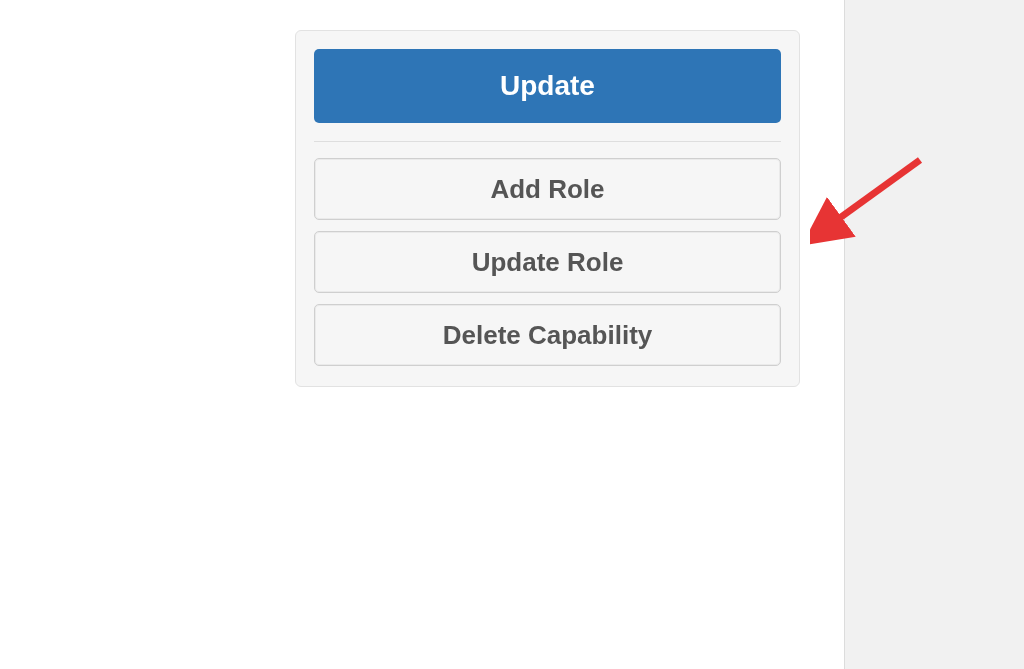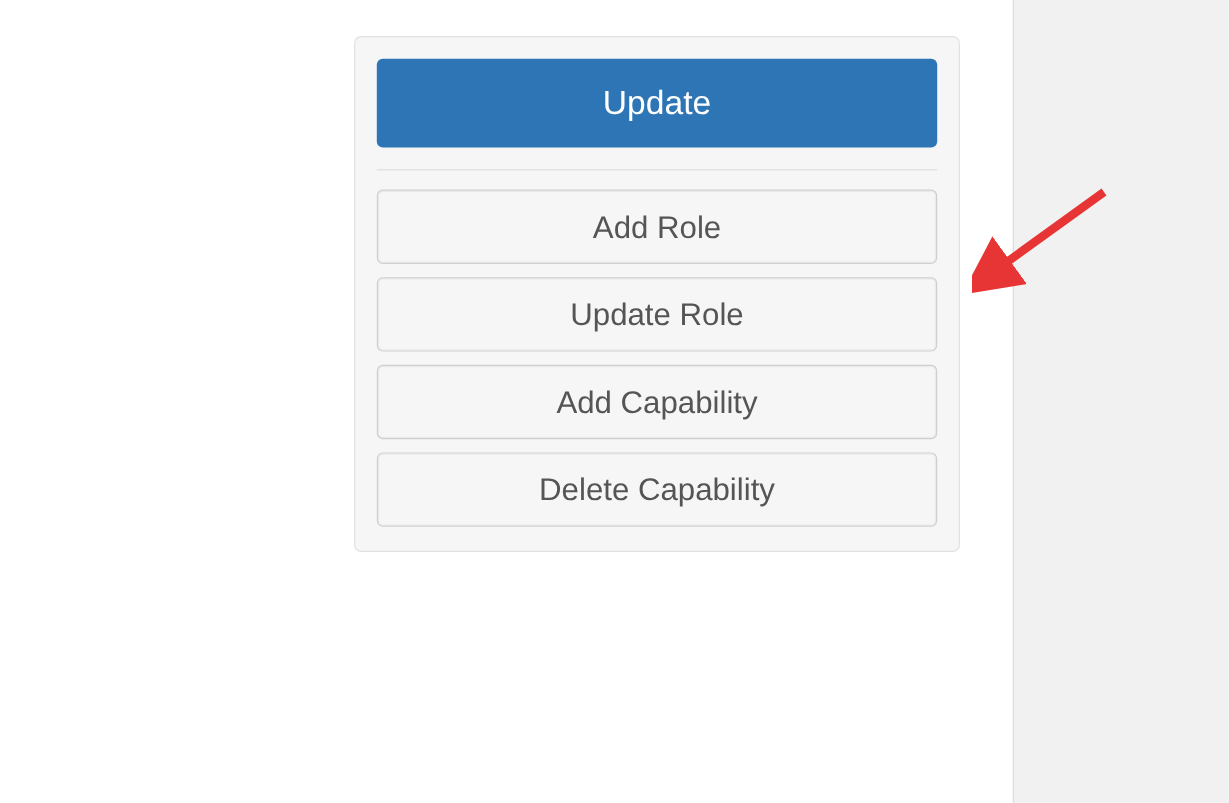--- a/index.html
+++ b/index.html
@@ -35,40 +35,40 @@
       padding: 18px 18px 20px 18px;
     }
     .btn-primary {
       width: 100%;
       height: 74px;
       background: #2e75b6;
       color: #ffffff;
       border: none;
       border-radius: 5px;
       font-size: 28px;
-      font-weight: 400;
+      font-weight: 700;
       cursor: pointer;
       display: flex;
       align-items: center;
       justify-content: center;
     }
     .divider {
       border: none;
       border-top: 1px solid #dedede;
       margin: 18px 0 16px 0;
     }
     .btn-secondary {
       width: 100%;
       height: 62px;
       background: #f6f6f6;
       color: #555555;
       border: 1px solid #cfcfcf;
       border-radius: 5px;
       font-size: 26px;
-      font-weight: 400;
+      font-weight: 700;
       cursor: pointer;
       display: flex;
       align-items: center;
       justify-content: center;
       margin-bottom: 11px;
       box-shadow: inset 0 0 0 1px #eaeaea;
     }
     .btn-secondary:last-child {
       margin-bottom: 0;
     }
@@ -82,21 +82,20 @@
 </head>
 <body>
 
 <div class="right-panel"></div>
 
 <div class="box">
   <button class="btn-primary">Update</button>
   <hr class="divider">
   <button class="btn-secondary">Add Role</button>
   <button class="btn-secondary">Update Role</button>
-  <button class="btn-secondary">Add Capability</button>
   <button class="btn-secondary">Delete Capability</button>
 </div>
 
 <svg class="arrow" width="130" height="100">
   <defs>
     <marker id="ah" markerWidth="7" markerHeight="7" refX="2" refY="3.5" orient="auto">
       <polygon points="0 0, 7 3.5, 0 7" fill="#e73434"></polygon>
     </marker>
   </defs>
   <line x1="110" y1="10" x2="20" y2="75" stroke="#e73434" stroke-width="7" marker-end="url(#ah)"></line>

